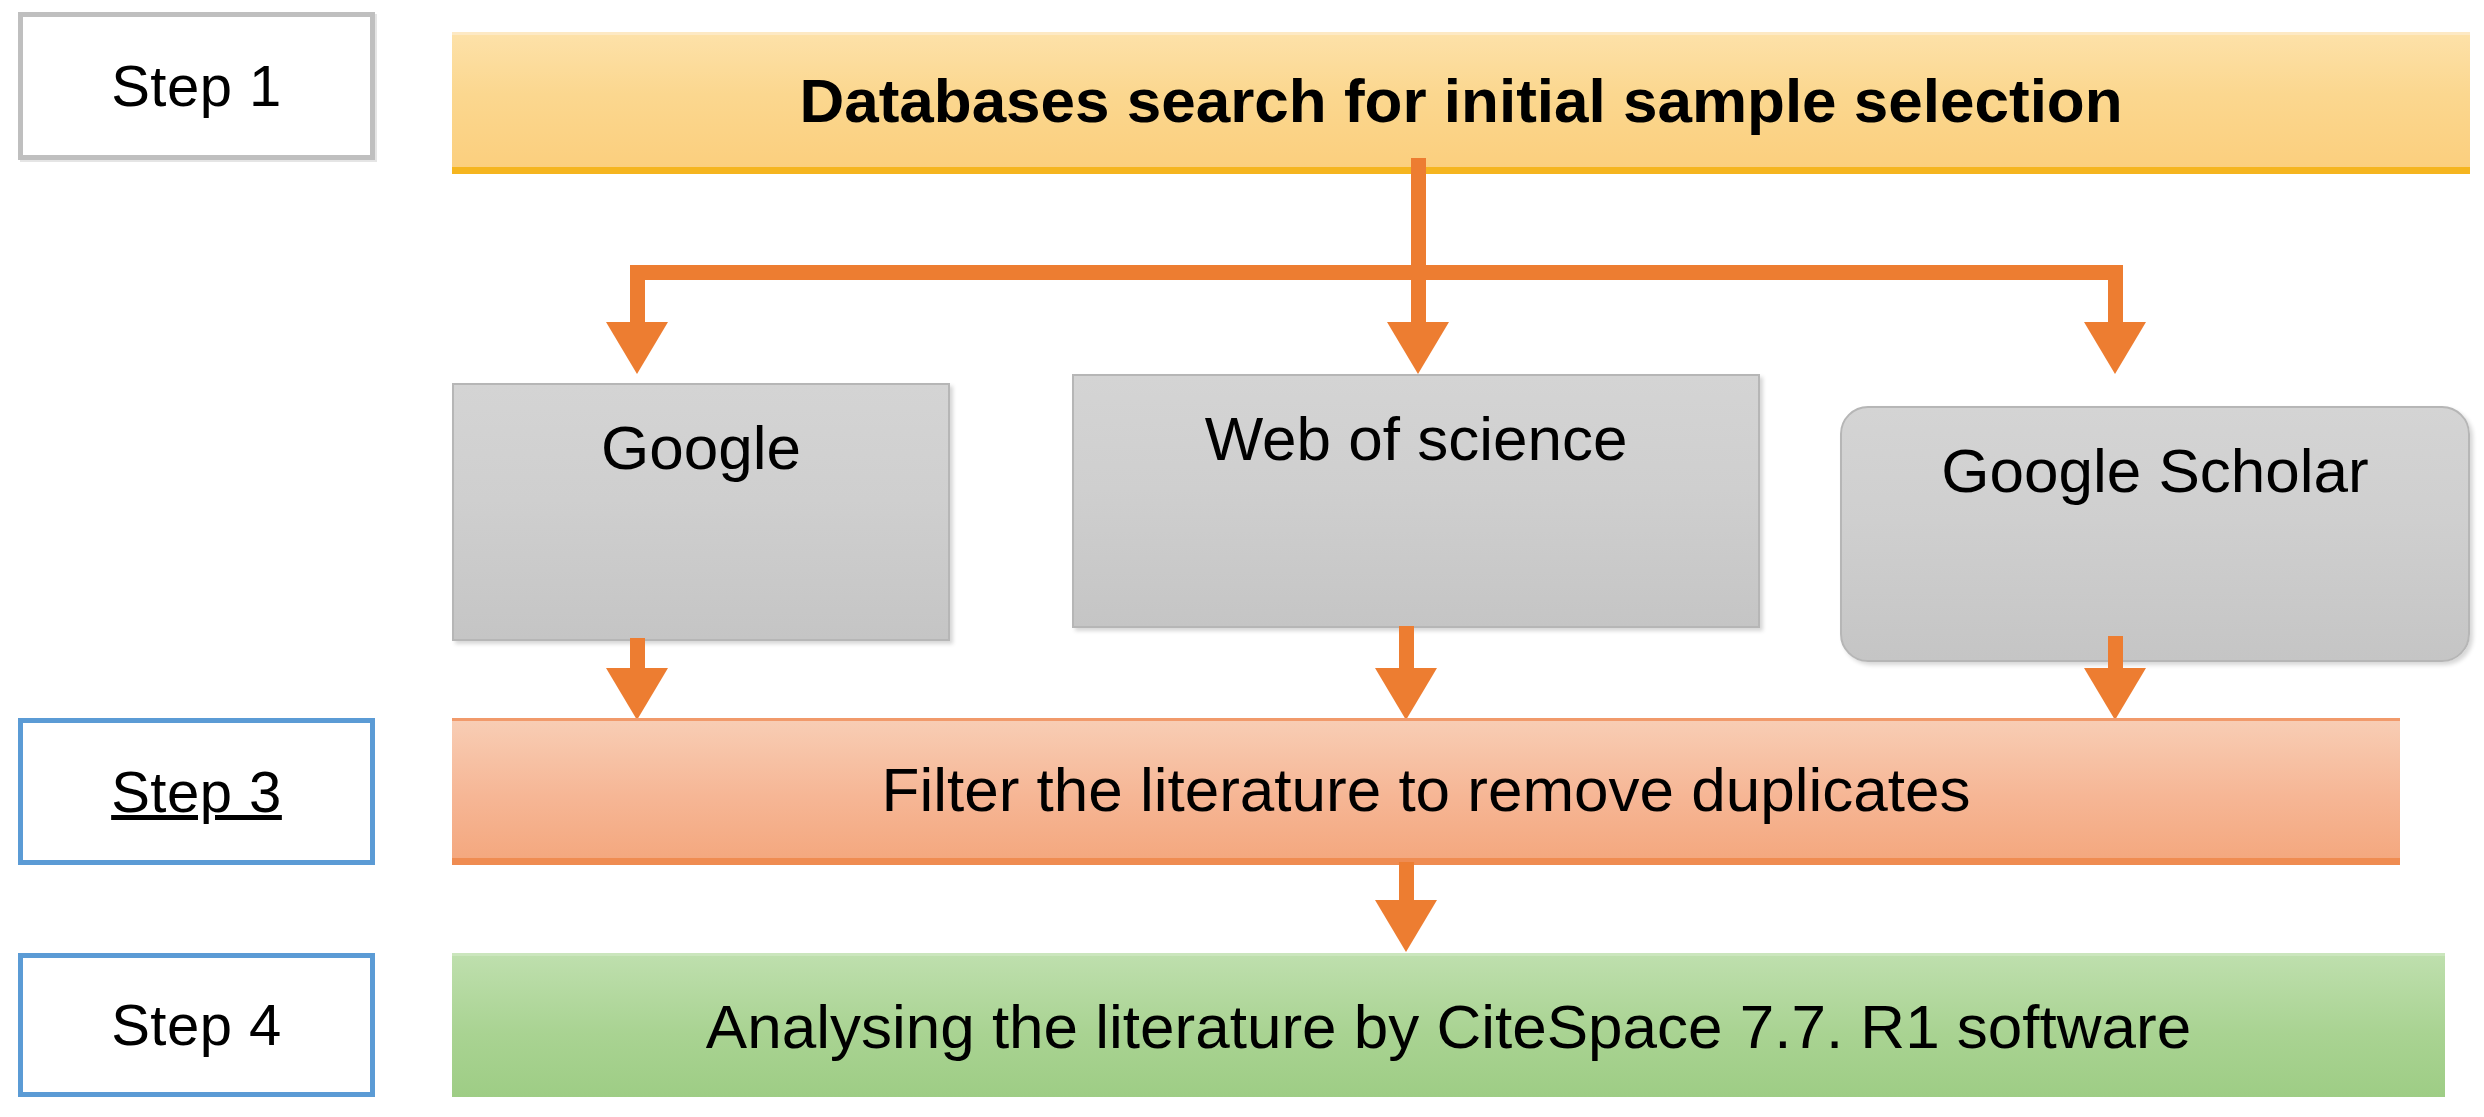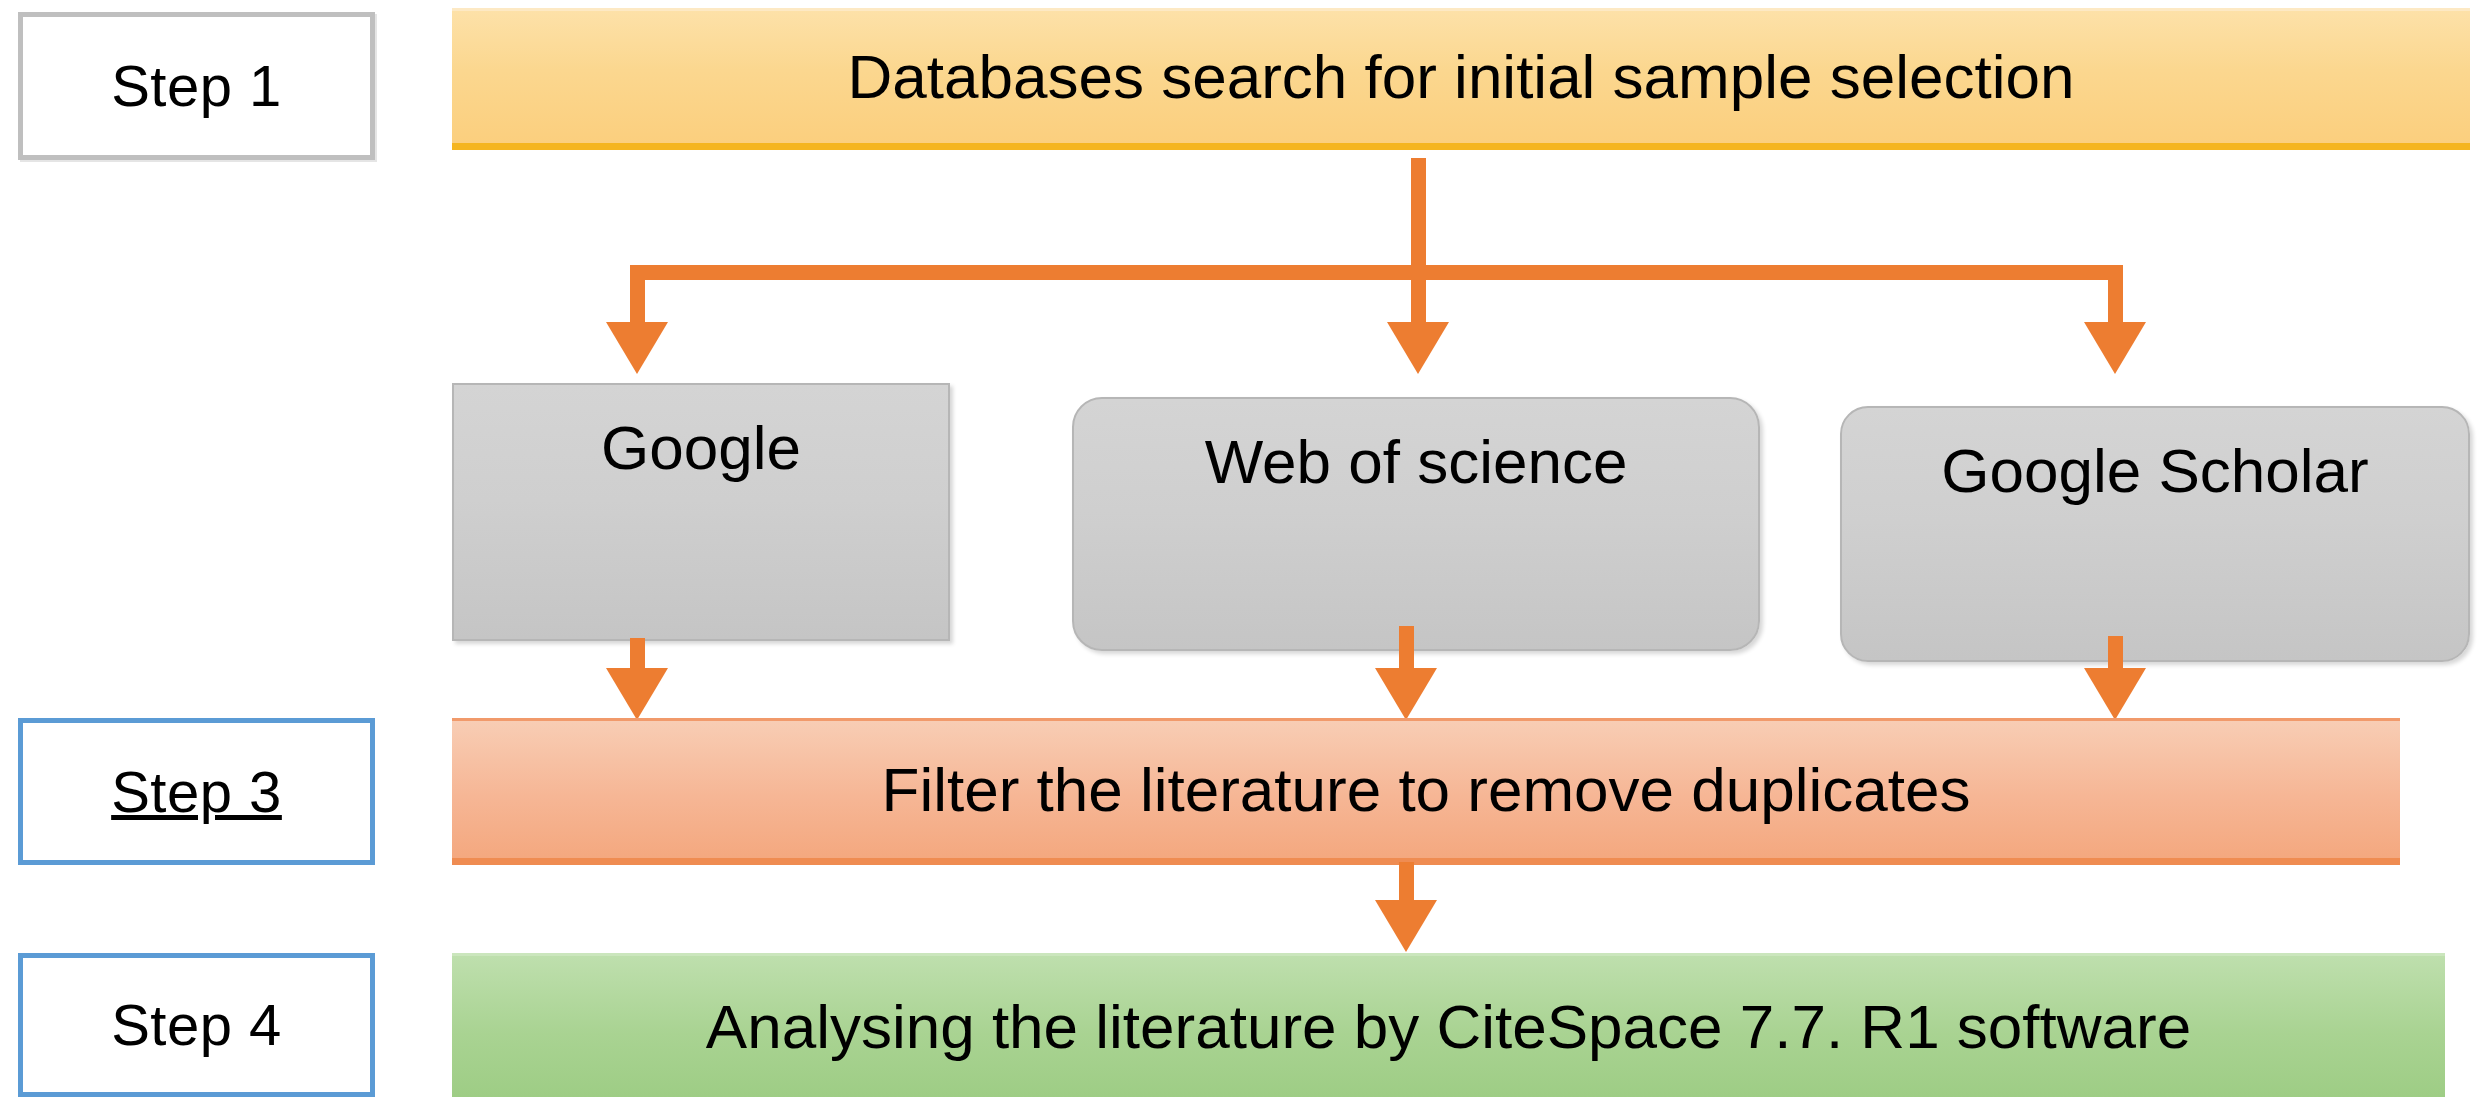--- a/index.html
+++ b/index.html
@@ -52,24 +52,25 @@
     display: flex;
     align-items: center;
     justify-content: center;
     color: #000000;
     font-size: 62px;
     line-height: 1.05;
     white-space: nowrap;
   }
 
   #bar-databases {
-    left: 452px; top: 8px; width: 2018px; height: 142px;
+    left: 452px; top: 32px; width: 2018px; height: 142px;
     background: linear-gradient(180deg, #fde1a8 0%, #fbd78f 45%, #fbcf7e 100%);
     border-bottom: 7px solid #f5b51f;
     border-top: 3px solid #fde9c4;
+    font-weight: bold;
   }
   #bar-filter {
     left: 452px; top: 718px; width: 1948px; height: 147px;
     background: linear-gradient(180deg, #f8cdb4 0%, #f6b695 55%, #f4a87f 100%);
     border-bottom: 7px solid #ef8c52;
     border-top: 3px solid #f19a6b;
     justify-content: center;
   }
   #bar-analysing {
     left: 452px; top: 953px; width: 1993px; height: 144px;
@@ -87,21 +88,21 @@
     padding-top: 30px;
     background: linear-gradient(180deg, #d4d4d4 0%, #cfcfcf 45%, #c5c5c5 100%);
     border: 2px solid #b6b6b6;
     box-shadow: 3px 3px 4px rgba(0,0,0,0.16);
     color: #000000;
     font-size: 62px;
     line-height: 1.05;
     white-space: nowrap;
   }
   #db-scopus   { left: 452px;  top: 383px; width: 498px; height: 258px; }
-  #db-wos      { left: 1072px; top: 397px; width: 688px; height: 254px; border-radius: 30px; }
+  #db-wos      { left: 1072px; top: 374px; width: 688px; height: 254px; }
   #db-scholar  { left: 1840px; top: 406px; width: 630px; height: 256px; border-radius: 28px; }
 
   
   .conn {
     position: absolute;
     background: #ed7d31;
   }
   .conn-v { width: 15px; }
   .conn-h { height: 15px; }
 

